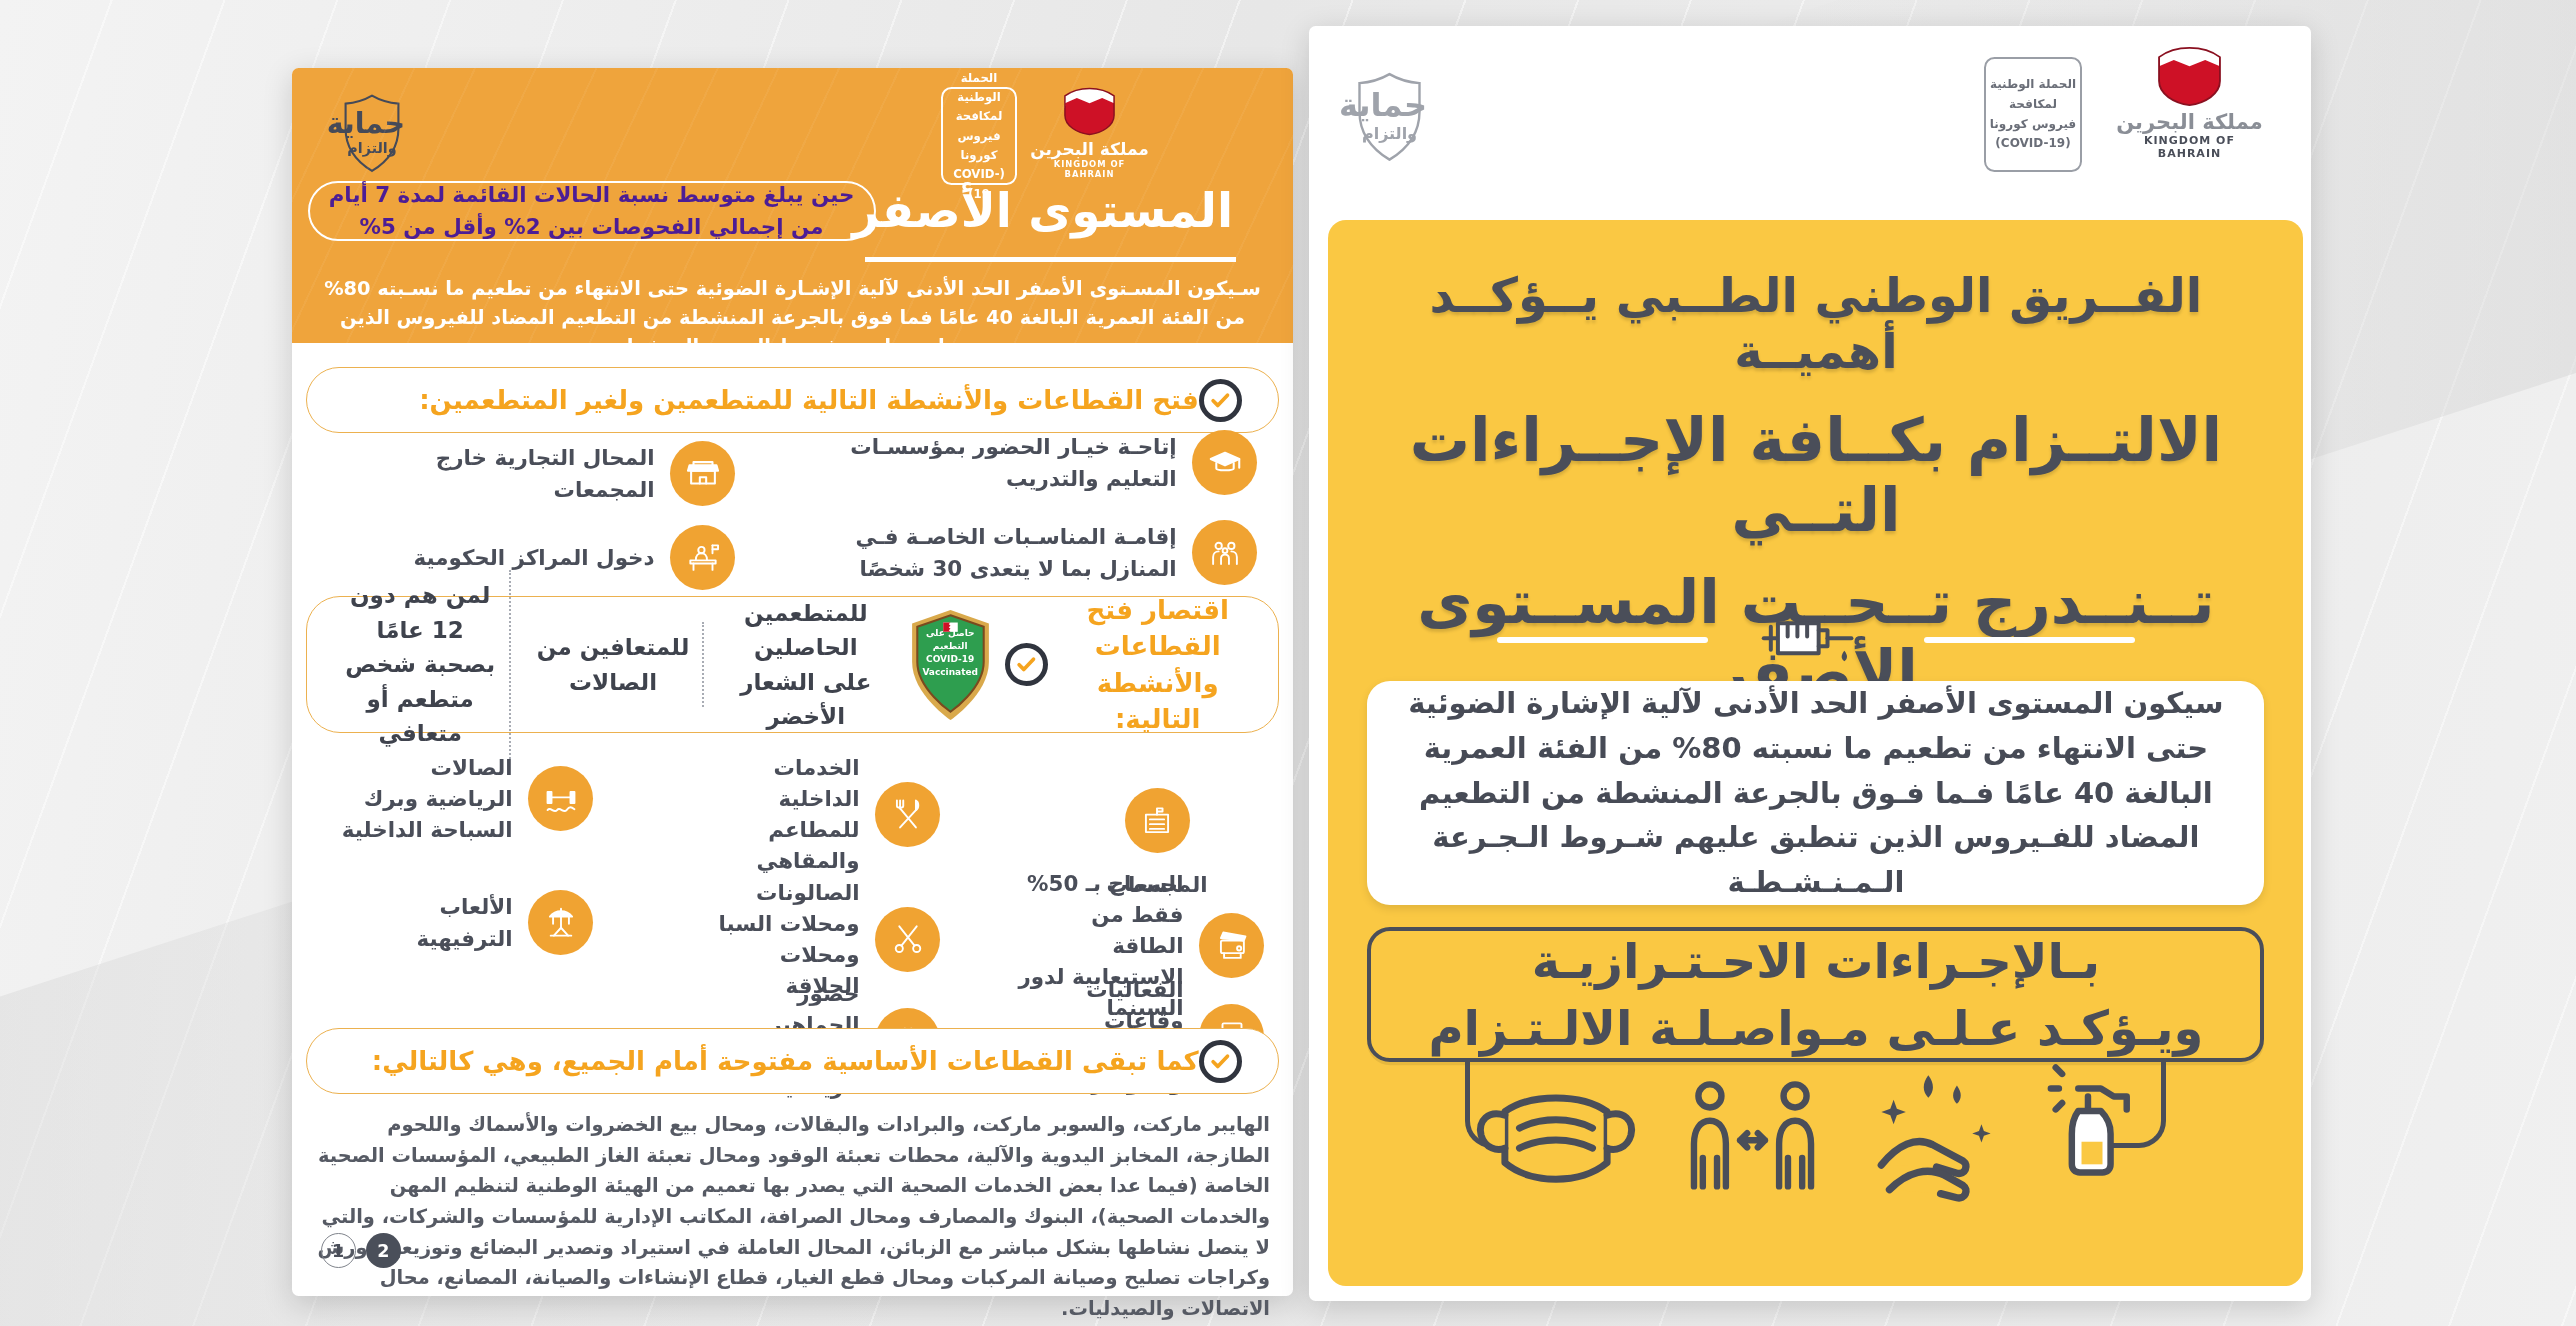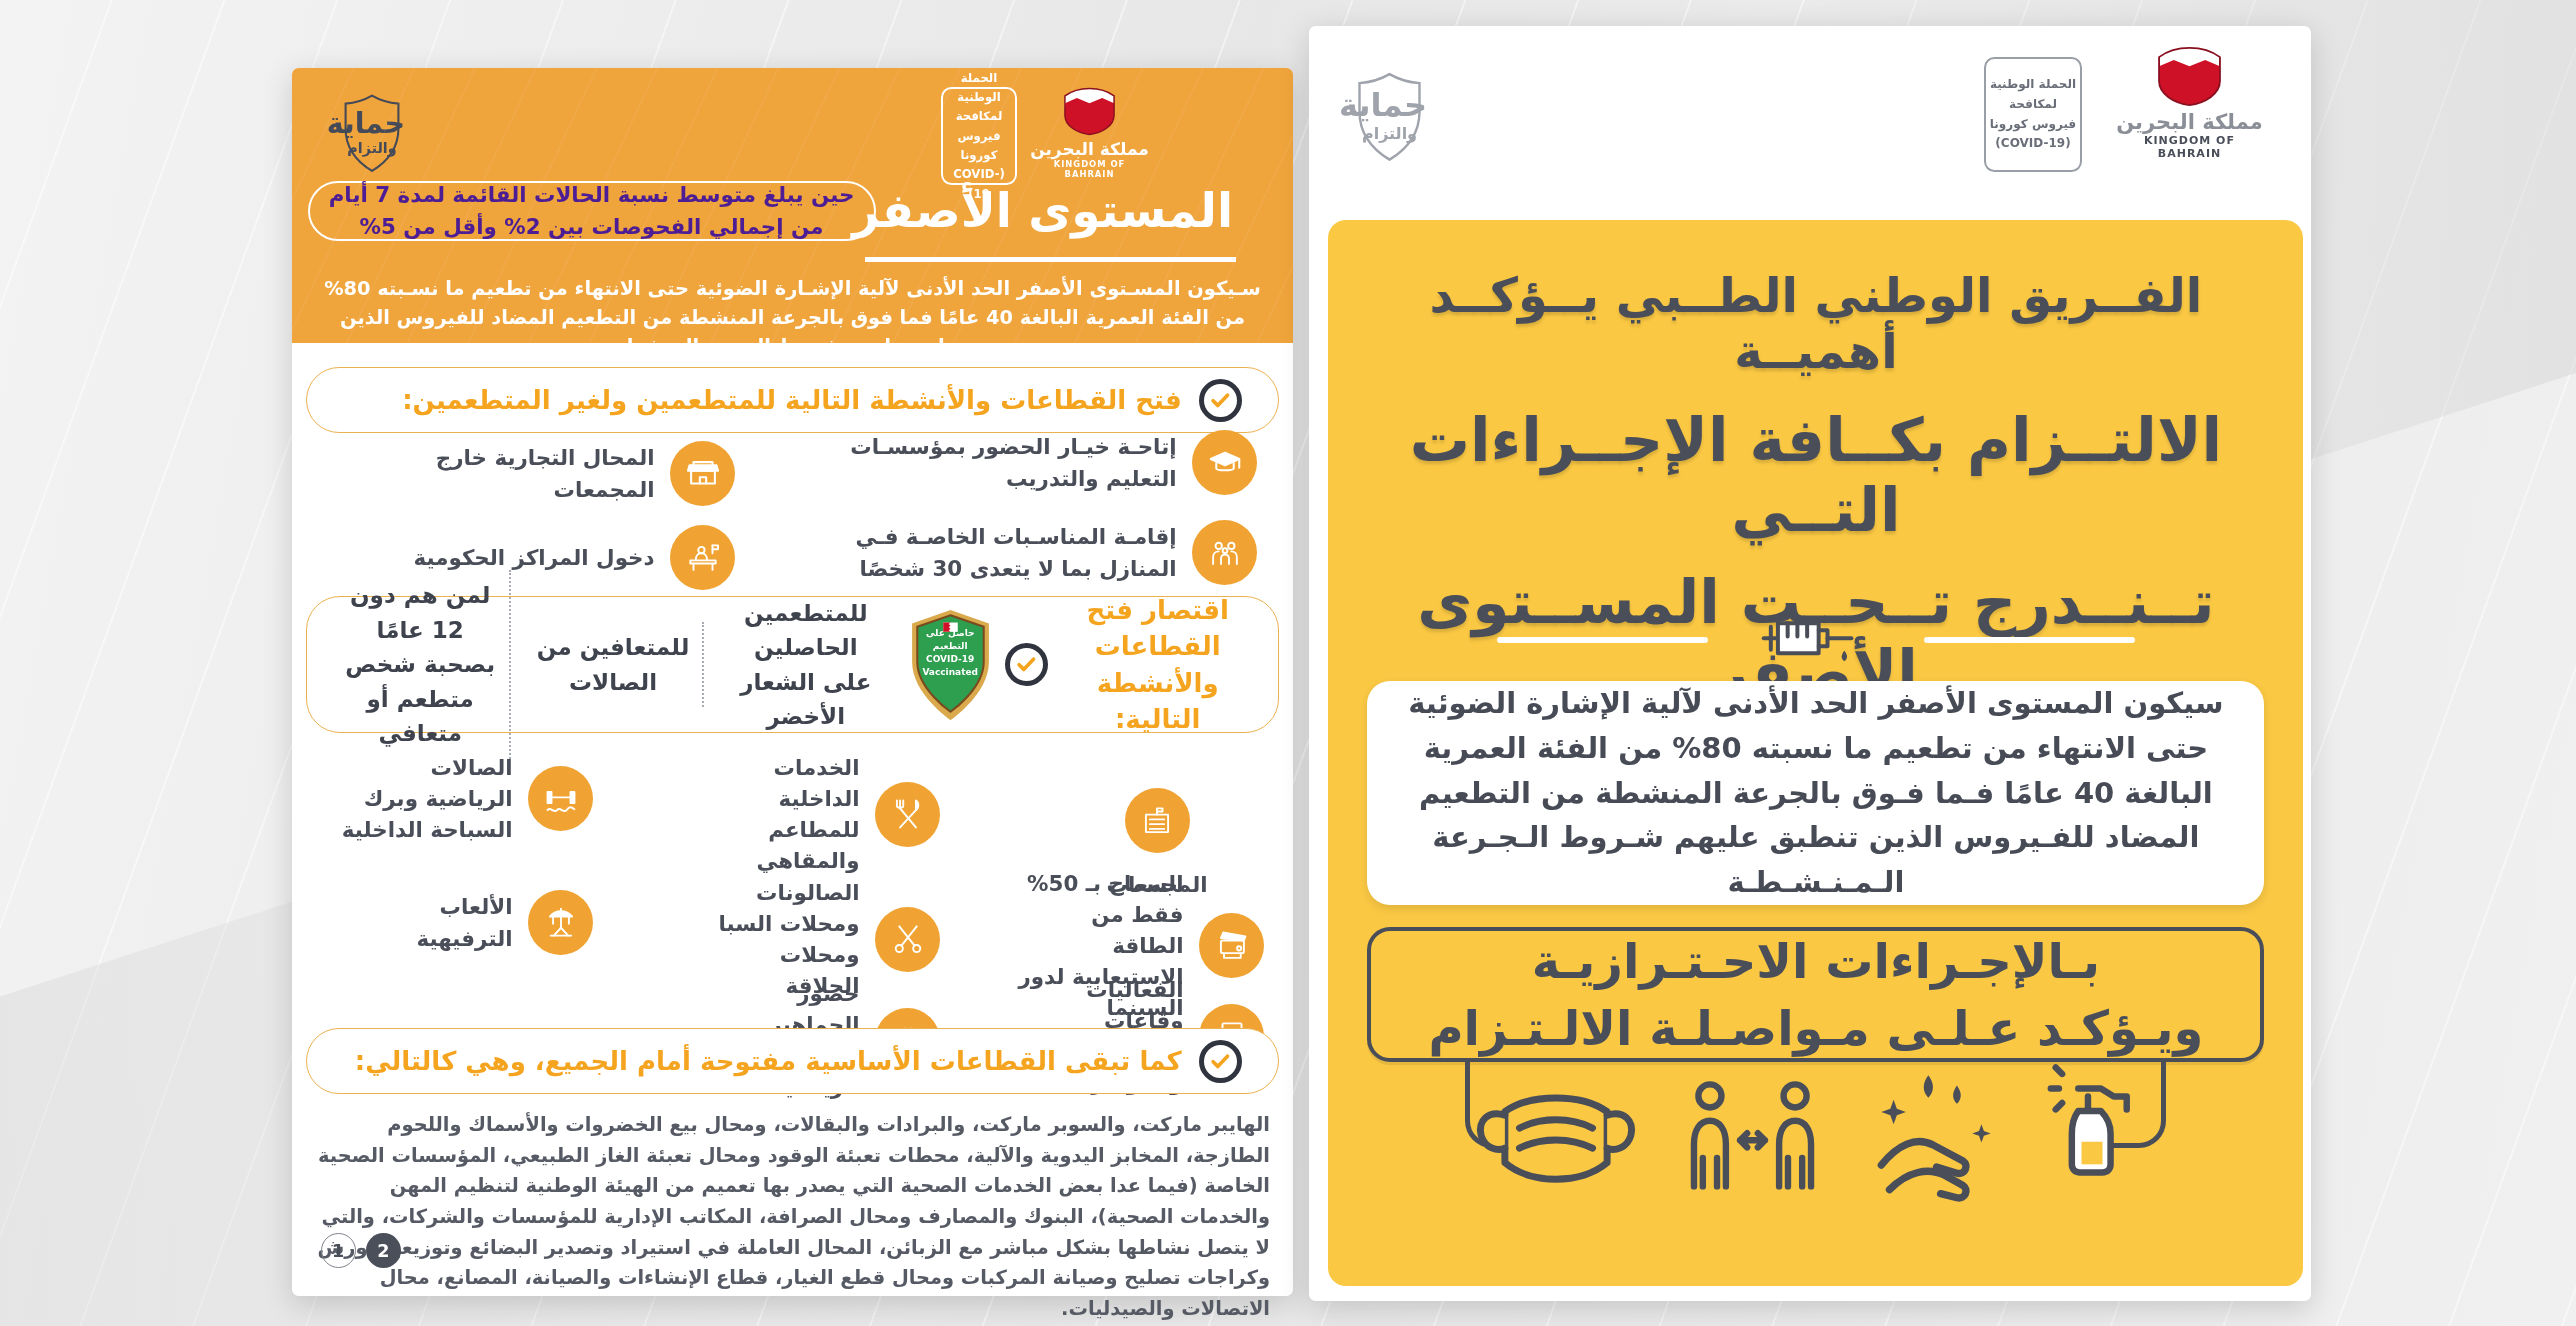--- a/index.html
+++ b/index.html
@@ -57,21 +57,21 @@
   .lc-campaign { left:649px; top:19.4px; width:76px; height:98px; font-size:11.7px; }
   .lc-emblem { left:736px; top:17px; width:123px; color:#fff; }
   .lc-emblem .ar { font-size:17px; }
   .lc-emblem .en { font-size:8.4px; }
   .lc-title { position:absolute; right:60px; top:115px; color:#fff; font-weight:bold; font-size:47px; z-index:2; }
   .lc-underline { position:absolute; right:57px; top:189px; width:371px; height:5.2px; background:#fff; z-index:2; }
   .lc-par { position:absolute; left:24.6px; right:24.6px; top:206px; color:#fff; font-weight:bold; font-size:19.4px;
     text-align:center; line-height:1.5; z-index:2; }
 
   .outline-box { position:absolute; left:14.3px; right:14.3px; border:1.9px solid #ECB14F; border-radius:34px;
-    background:#fff; display:flex; align-items:center; gap:17px; padding:12px 36px; }
+    background:#fff; display:flex; align-items:center; padding:12px 36px; }
   .sec-title { color:#F5A41F; font-size:26px; font-weight:bold; }
   #sec1-box { top:299px; height:66px; }
   #sec3-box { top:960px; height:66px; }
 
   .item { position:absolute; display:flex; align-items:center; gap:15.5px; }
   .item .circle { width:65px; height:65px; border-radius:50%; background:#F0A332; flex:0 0 auto;
     display:flex; align-items:center; justify-content:center; }
   .item .circle svg { width:38px; height:38px; }
   .item .lbl { font-size:21.4px; font-weight:bold; color:#4A4E59; line-height:1.45; text-align:right; }
 

